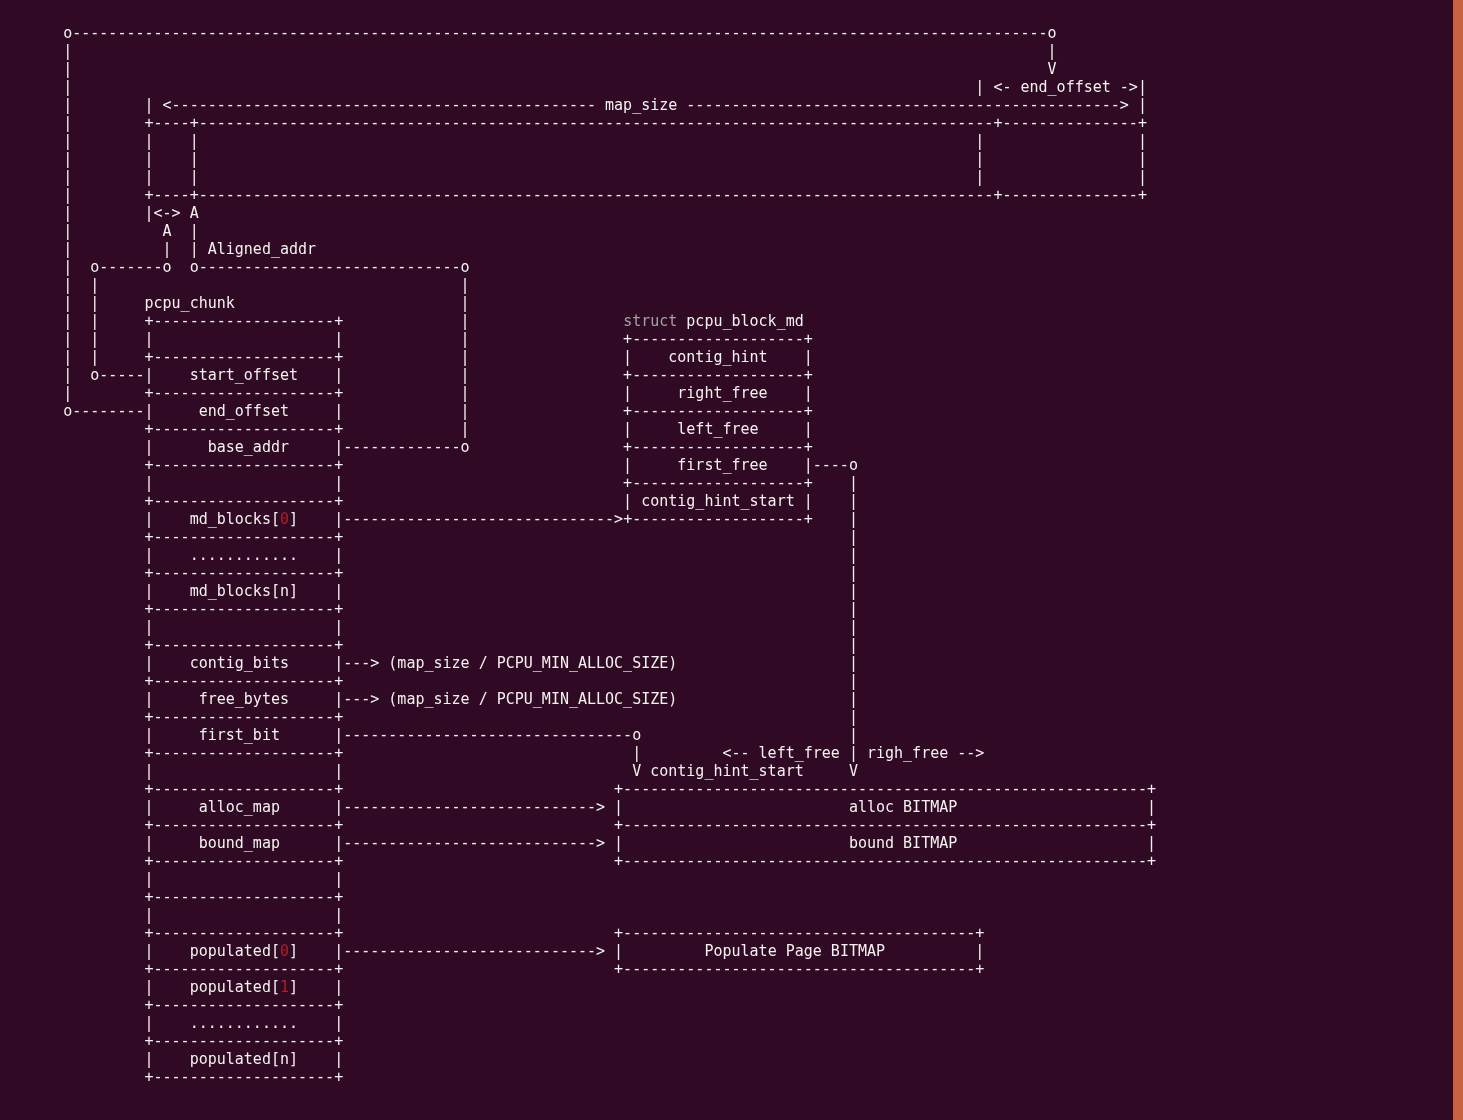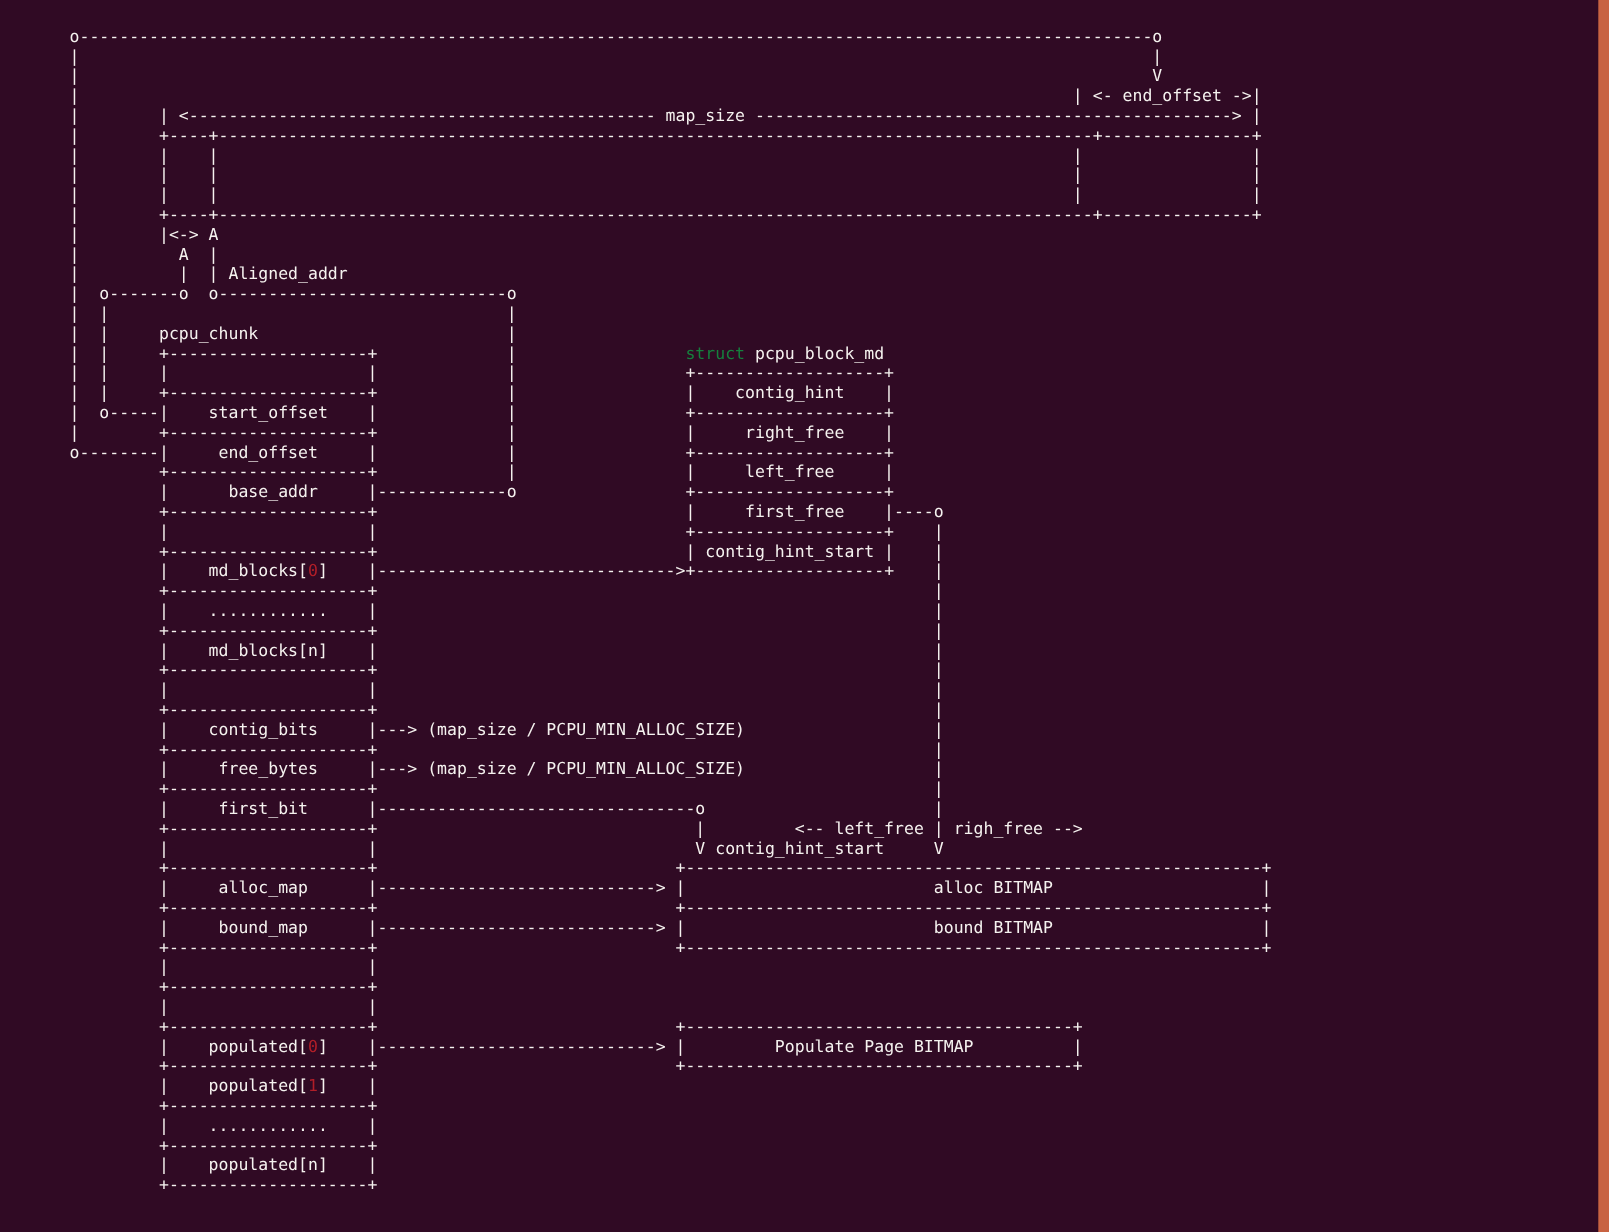--- a/index.html
+++ b/index.html
@@ -53,21 +53,21 @@
        |        |    |                                                                                      |                 |
        |        |    |                                                                                      |                 |
        |        |    |                                                                                      |                 |
        |        +----+----------------------------------------------------------------------------------------+---------------+
        |        |&lt;-&gt; A
        |          A  |
        |          |  | Aligned_addr
        |  o-------o  o-----------------------------o
        |  |                                        |
        |  |     pcpu_chunk                         |
-       |  |     +--------------------+             |                 <span class="kw" style="color:#15803d">struct</span> pcpu_block_md
+       |  |     +--------------------+             |                 <span class="kw" style="color:#a3a3a3">struct</span> pcpu_block_md
        |  |     |                    |             |                 +-------------------+
        |  |     +--------------------+             |                 |    contig_hint    |
        |  o-----|    start_offset    |             |                 +-------------------+
        |        +--------------------+             |                 |     right_free    |
        o--------|     end_offset     |             |                 +-------------------+
                 +--------------------+             |                 |     left_free     |
                 |      base_addr     |-------------o                 +-------------------+
                 +--------------------+                               |     first_free    |----o
                 |                    |                               +-------------------+    |
                 +--------------------+                               | contig_hint_start |    |

